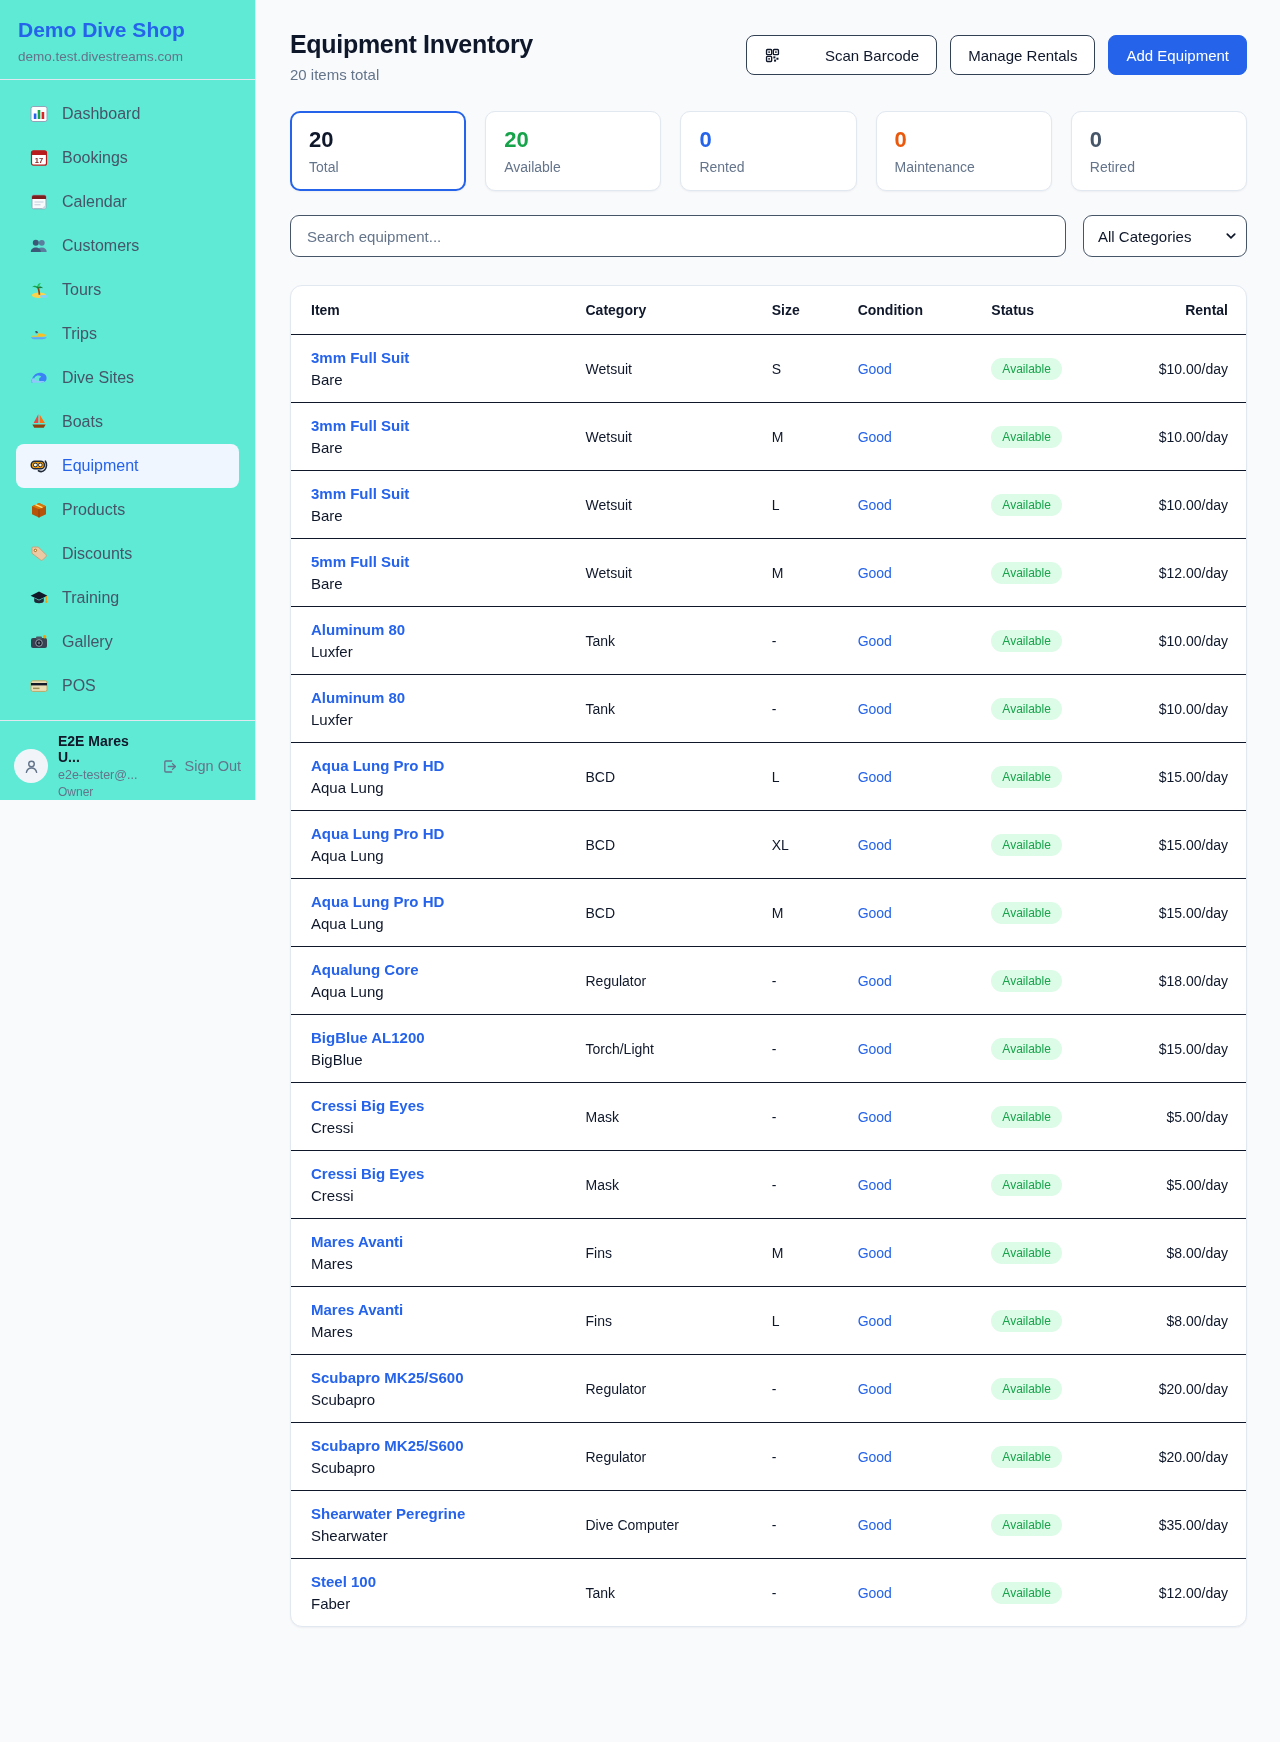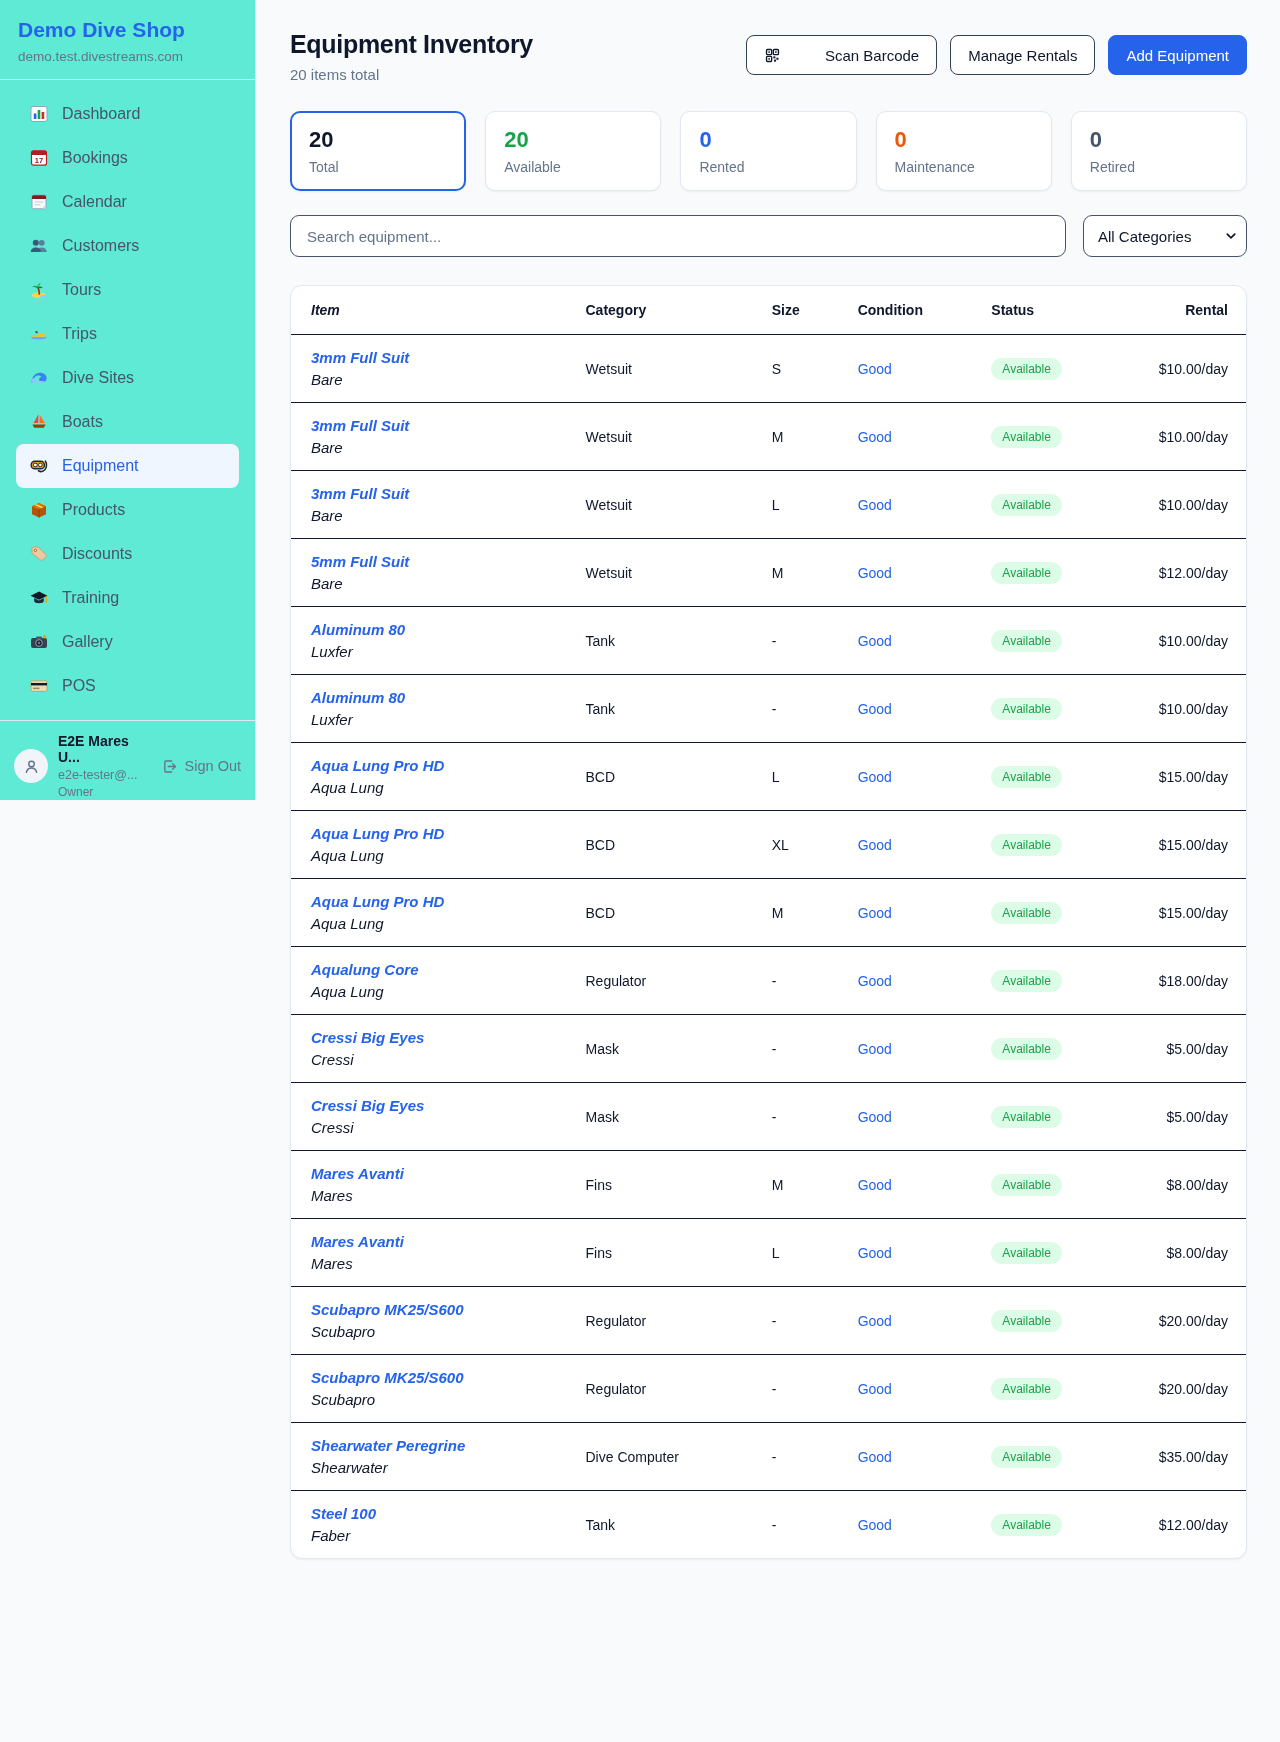--- a/index.html
+++ b/index.html
@@ -59,21 +59,21 @@
                         border: 1px solid #475569; border-radius: 9px; background: #fff; font-size: 15px;
                         padding: 0 30px 0 14px; color: #0f172a; font-family: inherit; cursor: pointer; }
   .chevron { position: absolute; right: 9px; top: 50%; transform: translateY(-50%); width: 14px; height: 14px; pointer-events: none; }
 
   .table-card { margin: 28px 0 30px; background: #fff; border-radius: 12px; border: 1px solid #e2e8f0;
                 box-shadow: 0 1px 2px rgba(15,23,42,.05); overflow: hidden; }
   table { width: 100%; border-collapse: collapse; }
   th { text-align: left; font-size: 14px; font-weight: bold; color: #0f172a; padding: 16px 8px;
        border-bottom: 1px solid #0f172a; }
   td { padding: 14px 8px; border-bottom: 1px solid #0f172a; font-size: 14px; vertical-align: middle; }
-  th:first-of-type, td:first-of-type { padding-left: 20px; font-style: italic; }
+  th:first-of-type, td:first-of-type { padding-left: 20px; }
   th:last-of-type, td:last-of-type { text-align: right; padding-right: 18px; }
   tr:last-of-type td { border-bottom: none; }
   .item-name { color: #2563eb; font-size: 15px; font-weight: bold; text-decoration: none; cursor: pointer; }
   .item-brand { color: #0f172a; font-size: 15px; margin-top: 5px; }
   .cond { color: #2563eb; }
   .status-pill { display: inline-block; background: #dcfce7; color: #16a34a; font-size: 12px;
                  padding: 4px 11px; border-radius: 999px; }
   .rental { font-size: 14px; color: #0f172a; }
 </style>
 </head>
@@ -505,20 +505,33 @@
               </td>
               <td>Regulator</td>
               <td>-</td>
               <td class="cond">Good</td>
               <td>
                 <span class="status-pill">Available</span>
               </td>
               <td class="rental">$18.00/day</td>
             </tr>
 
+            <tr>
+              <td>
+                <a class="item-name">BigBlue AL1200</a>
+                <div class="item-brand">BigBlue</div>
+              </td>
+              <td>Torch/Light</td>
+              <td>-</td>
+              <td class="cond">Good</td>
+              <td>
+                <span class="status-pill">Available</span>
+              </td>
+              <td class="rental">$15.00/day</td>
+            </tr>
 
             <tr>
               <td>
                 <a class="item-name">Cressi Big Eyes</a>
                 <div class="item-brand">Cressi</div>
               </td>
               <td>Mask</td>
               <td>-</td>
               <td class="cond">Good</td>
               <td>

